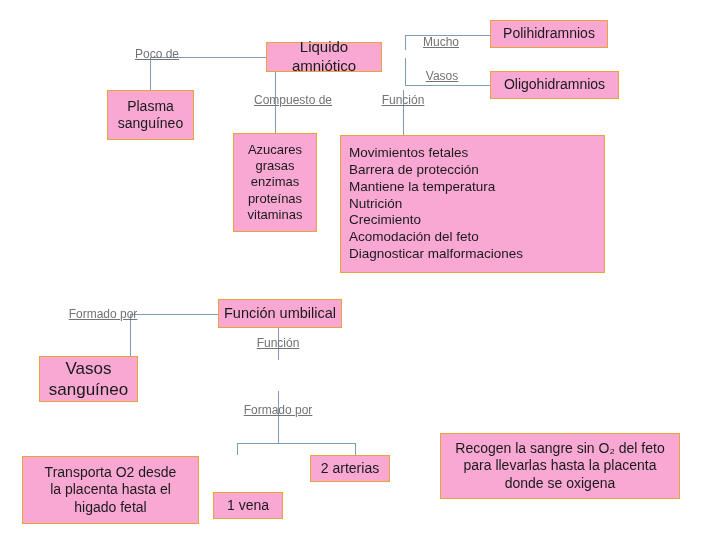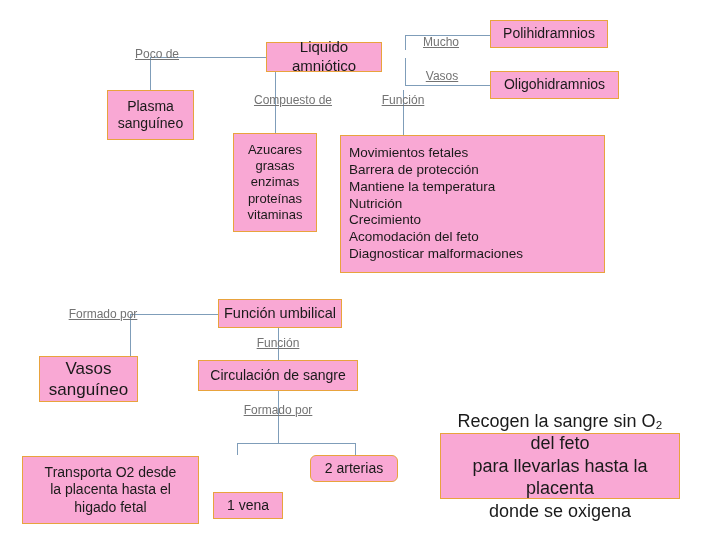--- a/index.html
+++ b/index.html
@@ -98,31 +98,30 @@
 grasas
 enzimas
 proteínas
 vitaminas</div>
 
   <div class="node" style="left:218px; top:299px; width:124px; height:29px; font-size:14.5px;">Función umbilical</div>
 
   <div class="node" style="left:39px; top:356px; width:99px; height:46px; font-size:17px;">Vasos
 sanguíneo</div>
 
-  <div class="node" style="left:198px; top:360px; width:160px; height:31px; font-size:14px;">Circulación de sangre</div>
 
   <div class="node" style="left:22px; top:432px; width:177px; height:68px; font-size:14px;margin-top:24px;">Transporta O2 desde
 la placenta hasta el
 higado fetal</div>
 
   <div class="node" style="left:213px; top:455px; width:70px; height:27px; font-size:14px;margin-top:37px;">1 vena</div>
 
-  <div class="node" style="left:310px; top:455px; width:88px; height:27px; font-size:14px;border-radius:6px;">2 arterias</div>
+  <div class="node" style="left:310px; top:455px; width:80px; height:27px; font-size:14px;">2 arterias</div>
 
-  <div class="node" style="left:440px; top:433px; width:240px; height:66px; font-size:18px;">Recogen la sangre sin O₂ del feto
+  <div class="node" style="left:440px; top:433px; width:240px; height:66px; font-size:14px;">Recogen la sangre sin O₂ del feto
 para llevarlas hasta la placenta
 donde se oxigena</div>
 
   <div class="label" style="left:126px; top:47px; width:62px; font-size:12px;">Poco de</div>
 
   <div class="label" style="left:416px; top:35px; width:50px; font-size:12px;">Mucho</div>
 
   <div class="label" style="left:420px; top:69px; width:44px; font-size:12px;">Vasos</div>
 
   <div class="label" style="left:240px; top:93px; width:90px; font-size:12px;margin-left:8px;">Compuesto de</div>

